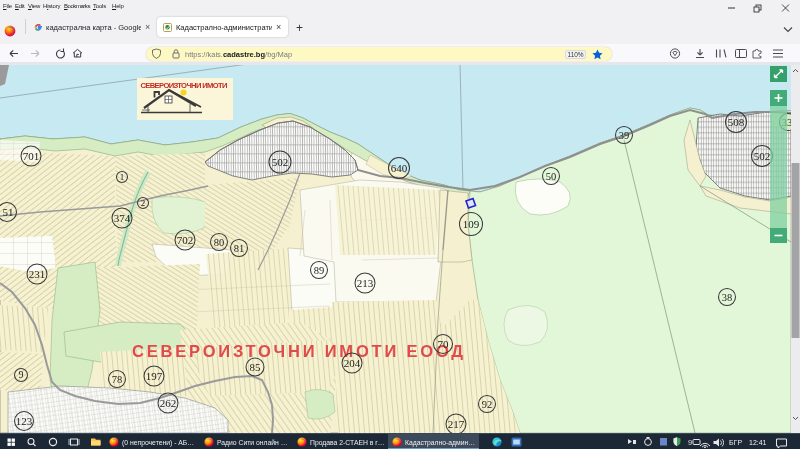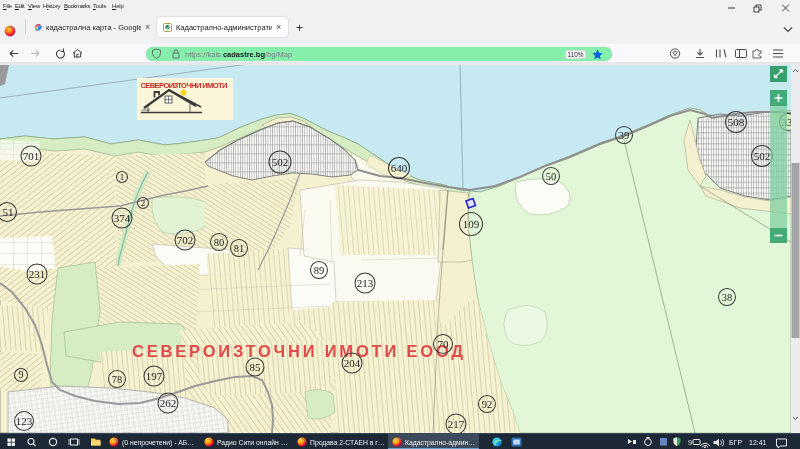--- a/index.html
+++ b/index.html
@@ -10,21 +10,21 @@
   #menubar{left:0;top:0;width:800px;height:14px;background:#f1f1f3;}
   #menubar .m{position:absolute;top:3px;font-size:6px;color:#1b1b1f;letter-spacing:-0.2px;}
   #menubar .m u{text-decoration:underline;}
   #winbtn{position:absolute;top:0;right:0;height:16px;}
   #tabbar{left:0;top:14px;width:800px;height:30px;background:#f1f1f3;}
   .tabsep{position:absolute;width:1px;background:#cfcfd4;}
   #tab1{position:absolute;left:30px;top:3px;width:126px;height:20px;font-size:7.5px;color:#24242a;}
   #tab2{position:absolute;left:157px;top:3px;width:131px;height:20px;background:#fff;border-radius:4px;
         box-shadow:0 0 2px rgba(0,0,0,.25);font-size:7.5px;color:#17171b;}
   #navbar{left:0;top:44px;width:800px;height:19px;background:#f9f9fb;border-bottom:1px solid #d4d4d8;}
-  #urlfield{position:absolute;left:146px;top:2.5px;width:466px;height:14px;background:#86efac;border-radius:7px;box-shadow:0 0 1.5px rgba(0,0,0,0.22);}
+  #urlfield{position:absolute;left:146px;top:2.5px;width:466px;height:14px;background:#fef9c3;border-radius:7px;box-shadow:0 0 1.5px rgba(0,0,0,0.22);}
   
   #content{left:0;top:65px;width:800px;height:368px;background:#c6e9f2;}
   
   #sbar{position:absolute;right:0;top:0;width:9px;height:368px;background:#ececee;}
   
   #taskbar{left:0;top:433px;width:800px;height:16px;background:#1d2836;color:#fff;font-size:7px;border-top:0.5px solid #39485a;box-sizing:border-box;}
   .tbtn{position:absolute;top:0;height:16px;display:flex;align-items:center;color:#eceff2;font-size:6.8px;white-space:nowrap;overflow:hidden;}
 </style>
 </head>
 <body>

